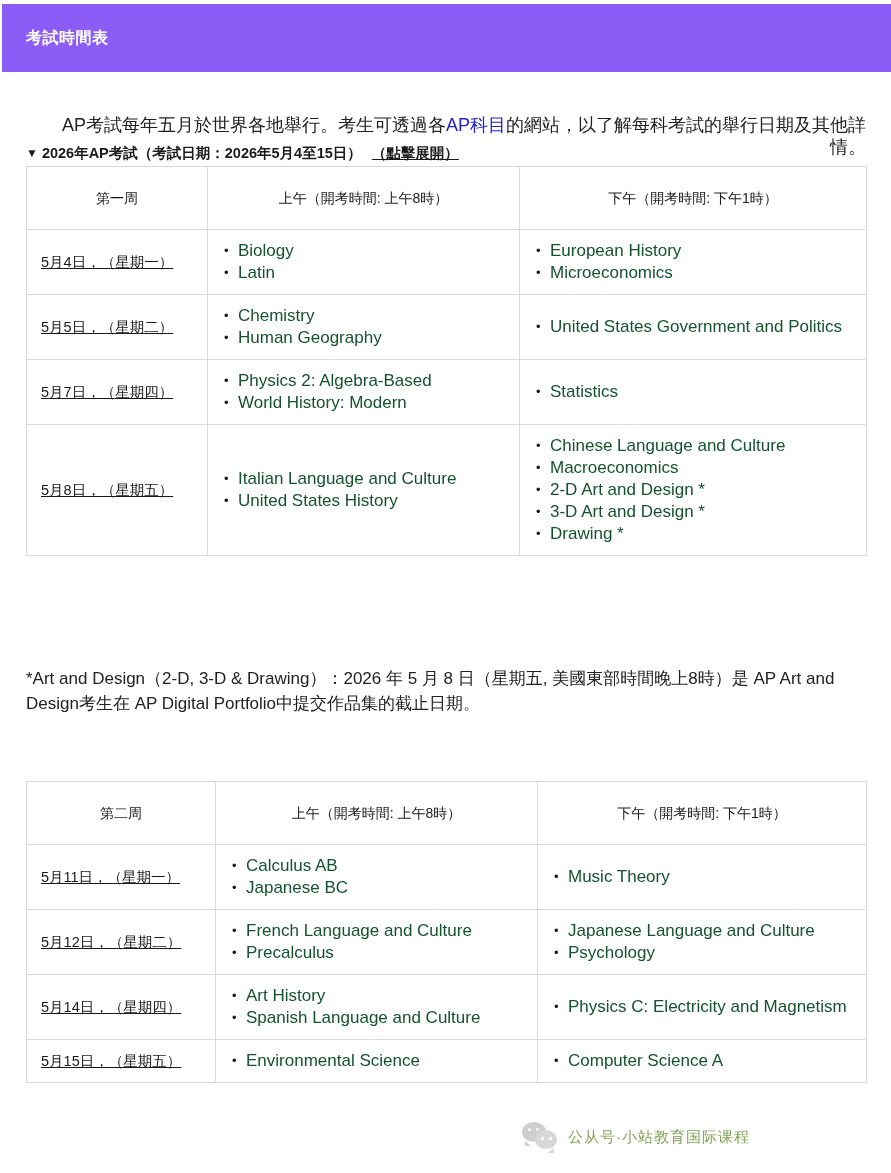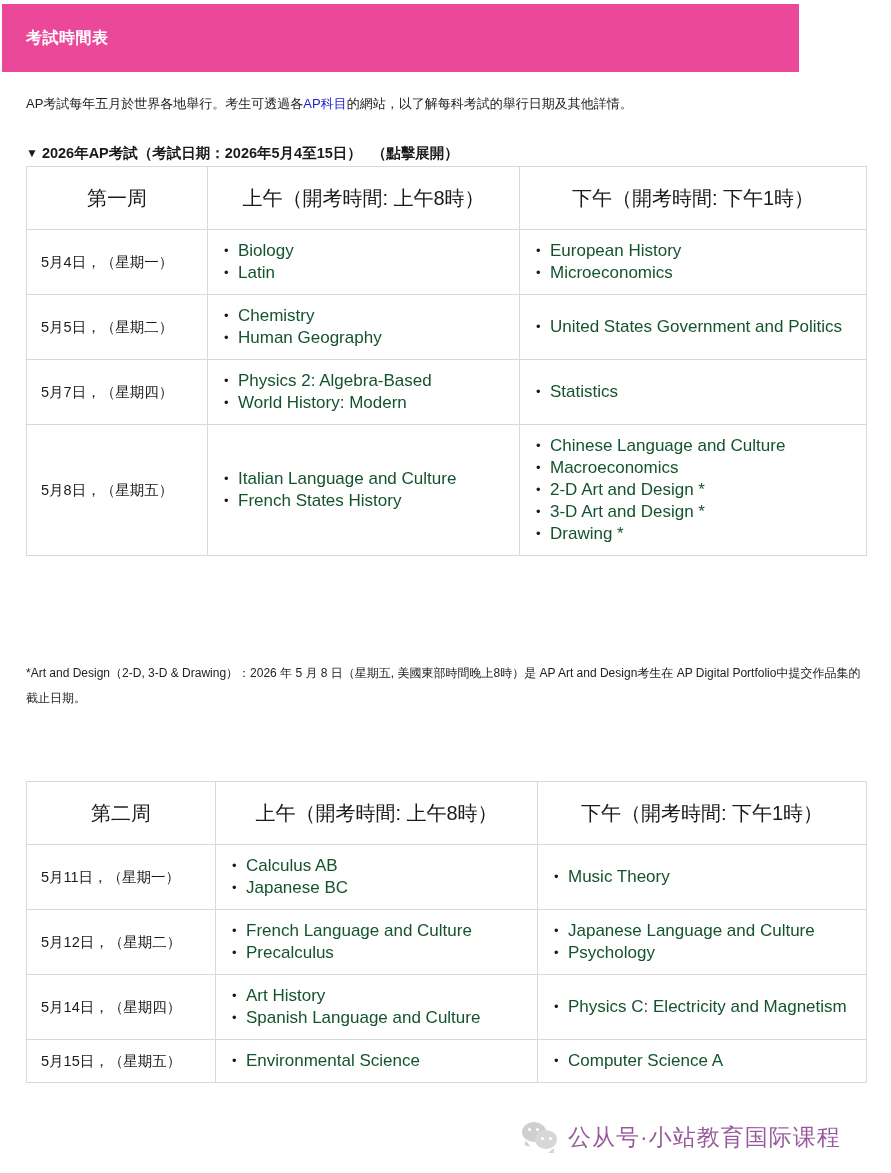--- a/index.html
+++ b/index.html
@@ -15,45 +15,46 @@
     color: #222222;
     overflow: hidden;
     position: relative;
   }
 
   
   .page-head {
     position: absolute;
     left: 2px;
     top: 4px;
-    width: 797px;
+    width: 889px;
     height: 68px;
-    background: #ec4899;
+    background: #8b5cf6;
     box-sizing: border-box;
   }
   .page-head-title {
     position: absolute;
     left: 24px;
     top: 24px;
     color: #ffffff;
     font-size: 16px;
     font-weight: bold;
     letter-spacing: 0.5px;
     line-height: 20px;
   }
 
   
   .intro {
     position: absolute;
     left: 26px;
-    top: 80px;
+    top: 96px;
     width: 840px;
-    font-size: 13px;
+    font-size: 18px;
     line-height: 22px;
     color: #222222;
+    text-align: right;
   }
   .intro .link {
     color: #2222cc;
     text-decoration: none;
     cursor: pointer;
   }
 
   
   .disclosure {
     position: absolute;
@@ -68,50 +69,52 @@
   }
   .disclosure .tri {
     display: inline-block;
     font-size: 12px;
     margin-right: 4px;
     transform: translateY(-1px);
   }
   .disclosure .hint {
     font-weight: bold;
     margin-left: 10px;
+    text-decoration: underline;
   }
 
   
   .sched-table {
     position: absolute;
     border-collapse: collapse;
     table-layout: fixed;
     background: #ffffff;
   }
   .sched-table td, .sched-table th {
     border: 1px solid #d9d9d9;
     vertical-align: top;
     padding: 0;
   }
   .sched-table th {
     font-weight: normal;
     text-align: center;
     vertical-align: middle;
-    font-size: 20px;
+    font-size: 14px;
     color: #1a1a1a;
     height: 62px;
     line-height: 20px;
   }
   td.day-cell {
     vertical-align: middle;
     text-align: left;
     padding-left: 14px;
     font-size: 14.5px;
     color: #1a1a1a;
     line-height: 20px;
+    text-decoration: underline;
   }
   td.subj-cell {
     vertical-align: middle;
     padding: 10px 8px 10px 10px;
   }
   ul.subj-list {
     margin: 0;
     padding: 0 0 0 18px;
     list-style: none;
   }
@@ -151,39 +154,39 @@
   #table-week2 col.c-day   { width: 189px; }
   #table-week2 col.c-am    { width: 322px; }
   #table-week2 col.c-pm    { width: 329px; }
 
   
   .footnote {
     position: absolute;
     left: 26px;
     top: 649px;
     width: 845px;
-    font-size: 12px;
+    font-size: 17px;
     line-height: 25px;
     color: #222222;
   }
 
   
   .watermark {
     position: absolute;
     left: 522px;
     top: 1121px;
     display: flex;
     align-items: center;
     gap: 8px;
     pointer-events: none;
     opacity: 0.72;
   }
   .watermark .wm-text {
-    font-size: 23px;
-    color: #701a75;
+    font-size: 15px;
+    color: #4d7c0f;
     letter-spacing: 1px;
     white-space: nowrap;
     line-height: 30px;
   }
   .wechat-icon {
     width: 38px;
     height: 32px;
     position: relative;
     flex: 0 0 auto;
   }
@@ -298,21 +301,21 @@
           <ul class="subj-list">
             <li>Statistics</li>
           </ul>
         </td>
       </tr>
       <tr>
         <td class="day-cell">5月8日，（星期五）</td>
         <td class="subj-cell">
           <ul class="subj-list">
             <li>Italian Language and Culture</li>
-            <li>French States History</li>
+            <li>United States History</li>
           </ul>
         </td>
         <td class="subj-cell">
           <ul class="subj-list">
             <li>Chinese Language and Culture</li>
             <li>Macroeconomics</li>
             <li>2-D Art and Design *</li>
             <li>3-D Art and Design *</li>
             <li>Drawing *</li>
           </ul>

